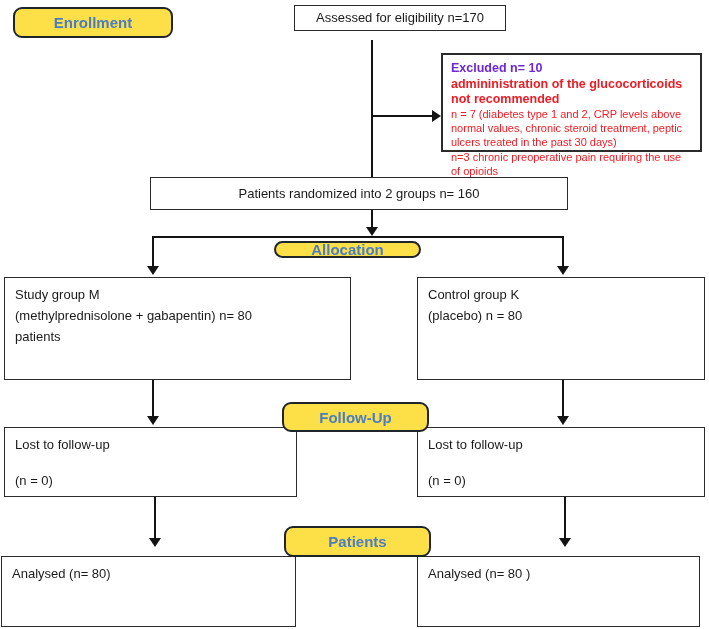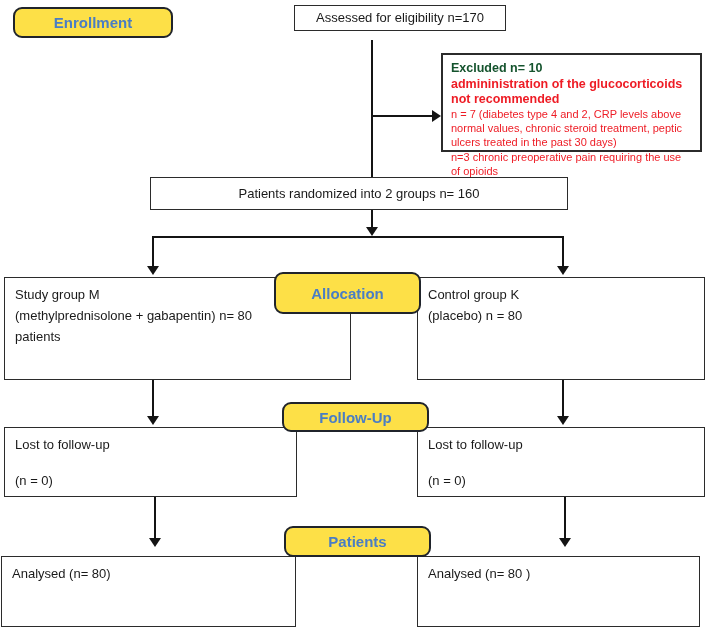--- a/index.html
+++ b/index.html
@@ -20,31 +20,31 @@
   
   .vline{position:absolute;width:2px;background:#141414;z-index:1;}
   .hline{position:absolute;height:2px;background:#141414;z-index:1;}
   .arr-down{position:absolute;width:0;height:0;border-left:6px solid transparent;
             border-right:6px solid transparent;border-top:9px solid #141414;z-index:1;}
   .arr-right{position:absolute;width:0;height:0;border-top:6px solid transparent;
              border-bottom:6px solid transparent;border-left:9px solid #141414;z-index:1;}
 
   
   #excluded{border-width:2px;padding:6px 8px;}
-  .exc-h{font-size:12.5px;font-weight:bold;color:#14532d;line-height:1.25;}
+  .exc-h{font-size:12.5px;font-weight:bold;color:#6d28d9;line-height:1.25;}
   .exc-sub{font-size:12.5px;font-weight:bold;color:#ee1c25;line-height:1.2;}
   .exc-d{font-size:11px;color:#ee1c25;line-height:1.3;}
 </style>
 </head>
 <body>
 
 <div id="stage">
 
   <div class="badge" style="left:13px;top:7px;width:160px;height:31px;">Enrollment</div>
-  <div class="badge" style="left:274px;top:272px;width:147px;height:42px;">Allocation</div>
+  <div class="badge" style="left:274px;top:241px;width:147px;height:17px;">Allocation</div>
   <div class="badge" style="left:282px;top:402px;width:147px;height:30px;">Follow-Up</div>
   <div class="badge" style="left:284px;top:526px;width:147px;height:31px;">Patients</div>
 
   <div class="vline" style="left:371px;top:40px;height:137px;"></div>
   <div class="hline" style="left:372px;top:115px;width:61px;"></div>
   <div class="arr-right" style="left:432px;top:110px;"></div>
 
   <div class="vline" style="left:371px;top:210px;height:19px;"></div>
   <div class="arr-down" style="left:366px;top:227px;"></div>
   <div class="hline" style="left:152px;top:236px;width:412px;"></div>
@@ -63,21 +63,21 @@
   <div class="vline" style="left:564px;top:497px;height:43px;"></div>
   <div class="arr-down" style="left:559px;top:538px;"></div>
 
   <div class="fbox center-txt" style="left:249px;top:5px;width:212px;height:26px;margin-left:45px;">
     <span class="txt" style="line-height:1.2;">Assessed for eligibility n=170</span>
   </div>
 
   <div class="fbox" id="excluded" style="left:441px;top:53px;width:261px;height:99px;">
     <div class="exc-h">Excluded  n= 10</div>
     <div class="exc-sub">admininistration of the glucocorticoids not recommended</div>
-    <div class="exc-d">n = 7 (diabetes type 4 and 2, CRP levels above normal values, chronic steroid treatment, peptic ulcers treated in the past 30 days)</div>
+    <div class="exc-d">n = 7 (diabetes type 1 and 2, CRP levels above normal values, chronic steroid treatment, peptic ulcers treated in the past 30 days)</div>
     <div class="exc-d">n=3 chronic preoperative pain requiring the use of opioids</div>
   </div>
 
   <div class="fbox center-txt" style="left:150px;top:177px;width:418px;height:33px;">
     <span class="txt" style="line-height:1.2;">Patients randomized into 2 groups n= 160</span>
   </div>
 
   <div class="fbox pad-txt" style="left:4px;top:277px;width:347px;height:103px;">
     <span class="txt">Study group M
 (methylprednisolone + gabapentin)  n=  80

